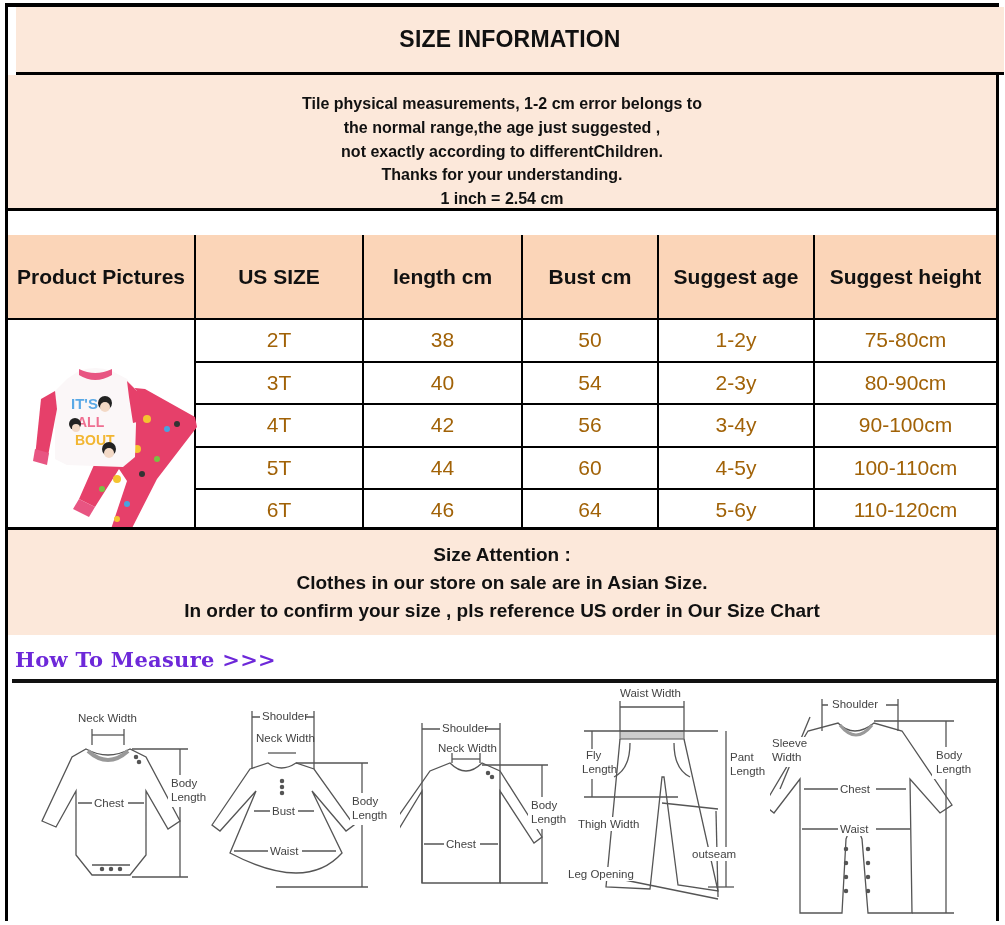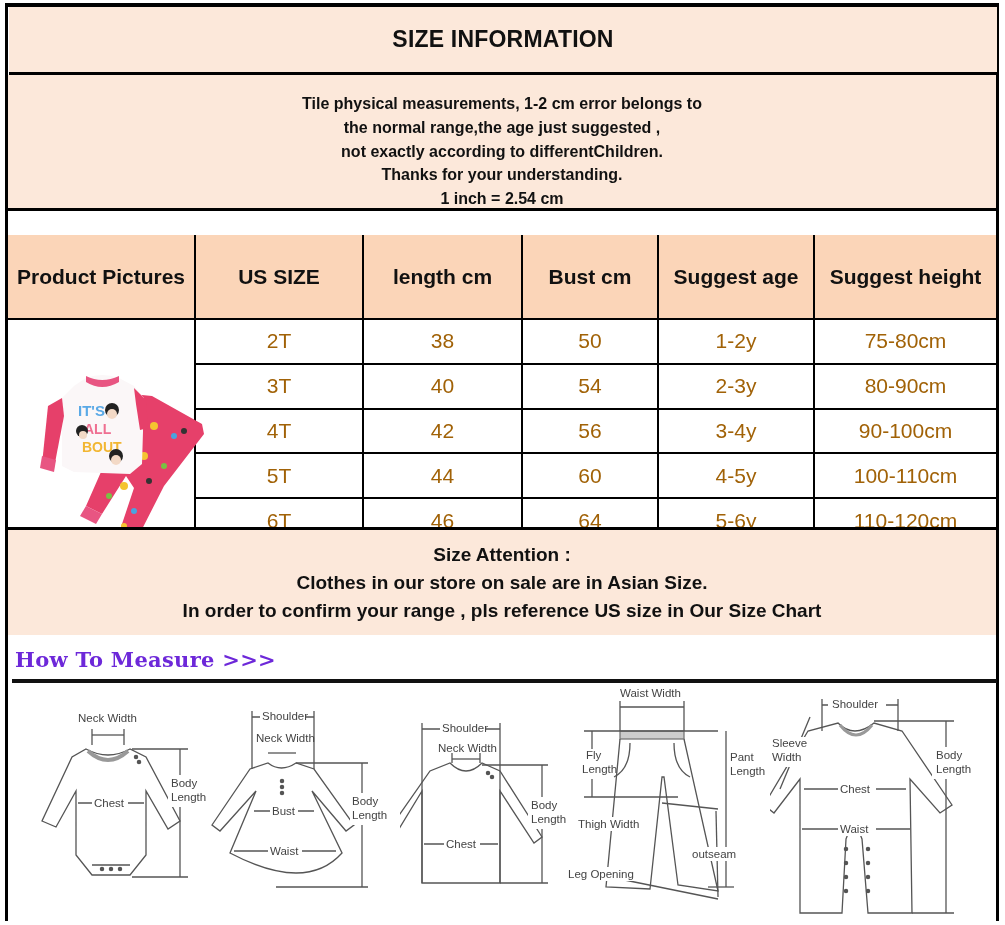--- a/index.html
+++ b/index.html
@@ -5,21 +5,21 @@
   * { box-sizing: border-box; margin: 0; padding: 0; }
   html, body { width: 1005px; height: 925px; background: #ffffff; overflow: hidden; }
   body { font-family: "Liberation Sans", "DejaVu Sans", sans-serif; color: #111; position: relative; }
 
   .frame {
     position: absolute; left: 5px; top: 3px; width: 994px; height: 918px;
     border: 3px solid #000; border-top-width: 4px; background: #fff;
   }
 
   .title-band {
-    position: absolute; left: 1px; top: 0; width: 100%; height: 68px;
+    position: absolute; left: 8px; top: 0; width: 100%; height: 68px;
     background: #fce8da; border-bottom: 3px solid #000;
     display: flex; align-items: center; justify-content: center;
   }
   .title-band span { font-size: 23px; font-weight: bold; letter-spacing: 0.2px; }
 
   .notes-band {
     position: absolute; left: 0; top: 68px; width: 100%; height: 136px;
     background: #fce8da; border-bottom: 3px solid #000;
     display: flex; flex-direction: column; align-items: center; justify-content: center;
     padding-top: 20px;
@@ -35,21 +35,21 @@
   }
   table.size-table th {
     background: #fbd5b8; height: 84px; font-size: 21px; font-weight: bold;
   }
   table.size-table td {
     background: #fff; height: 39px; font-size: 21px; font-weight: normal; color: #a16207;
   }
   table.size-table tr th:first-child, table.size-table tr td:first-child { border-left: none; }
   table.size-table tr th:last-child, table.size-table tr td:last-child { border-right: none; }
   table.size-table tr:first-child th { border-top: none; }
-  td.pic-cell { padding: 16px; position: relative; }
+  td.pic-cell { padding: 9px; position: relative; }
 
   .attention-band {
     position: absolute; left: 0; top: 520px; width: 100%; height: 108px;
     background: #fce8da; border-top: 3px solid #000;
     display: flex; flex-direction: column; align-items: center; justify-content: center;
   }
   .attention-band div { font-size: 19px; font-weight: bold; line-height: 28px; }
 
   .measure-section { position: absolute; left: 0; top: 628px; width: 100%; height: 286px; background: #fff; }
   .measure-title {
@@ -174,21 +174,21 @@
       <td>66</td>
       <td>6-7y</td>
       <td>100-130cm</td>
     </tr>
   </tbody>
     </table>
 
   <div class="attention-band">
     <div>Size Attention :</div>
     <div>Clothes in our store on sale are in Asian Size.</div>
-    <div>In order to confirm your range , pls reference US size in Our Size Chart</div>
+    <div>In order to confirm your size , pls reference US order in Our Size Chart</div>
   </div>
 
   <div class="measure-section">
     <div class="measure-title">How To Measure &gt;&gt;&gt;</div>
     <div class="measure-rule"></div>
 
     <div class="diagram" style="left:20px;">
       <svg width="190" height="230" viewBox="0 0 190 230" stroke="#555" fill="none" stroke-width="1.3">
         <path d="M58 62 Q80 74 102 62 L118 70 L152 134 L140 142 L118 104 L118 168 L102 188 L64 188 L48 168 L48 104 L28 140 L14 134 L44 70 Z"></path>
         <path d="M60 64 Q80 82 100 64" stroke-width="4" stroke="#999"></path>

